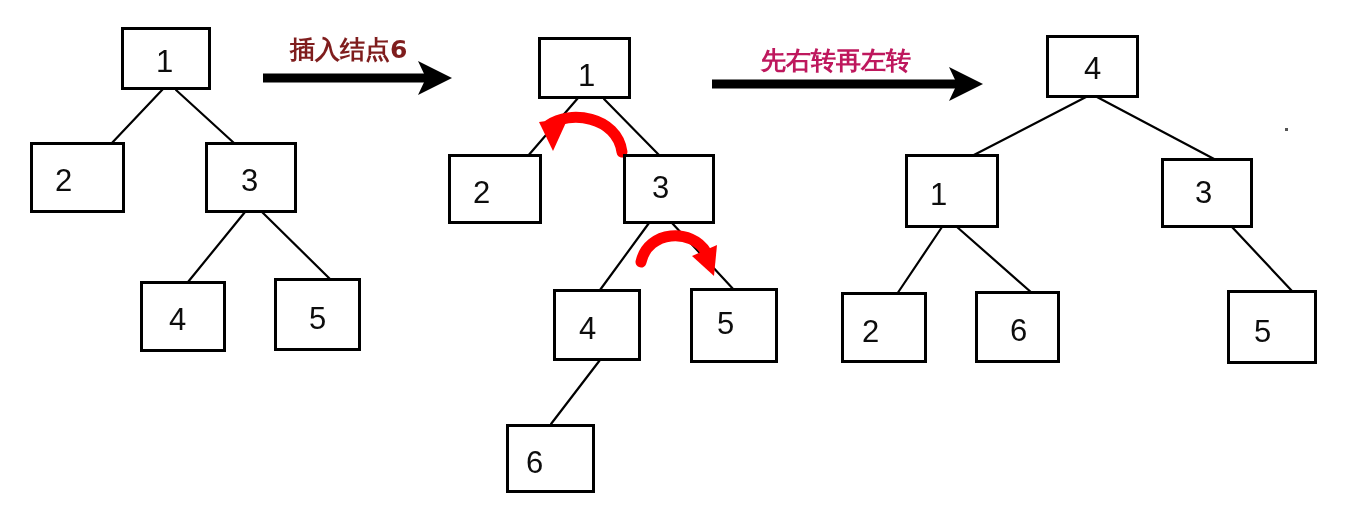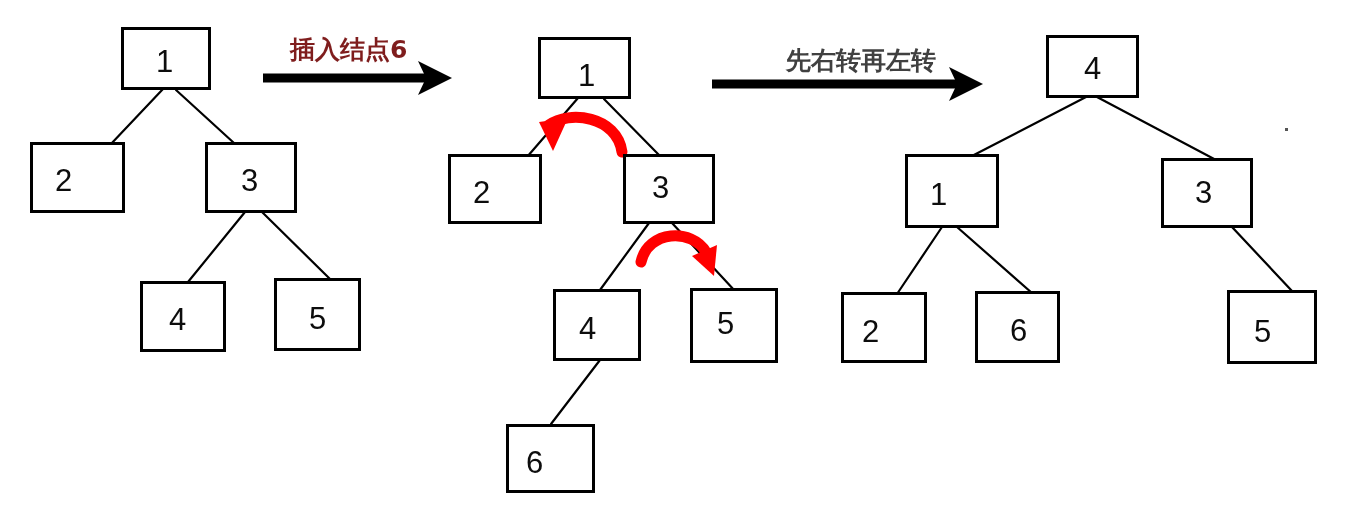--- a/index.html
+++ b/index.html
@@ -152,19 +152,19 @@
       </div>
       <div class="node" style="left: 975px; top: 291px; width: 85px; height: 72px; border-color: rgb(0, 0, 0); background: rgb(255, 255, 255);">
         <span class="label" style="left: 32px; top: 21px;">6</span>
       </div>
       <div class="node" style="left: 1227px; top: 290px; width: 90px; height: 74px; border-color: rgb(0, 0, 0); background: rgb(255, 255, 255);">
         <span class="label" style="left: 24px; top: 23px;">5</span>
       </div>
     </div>
   <div id="labels-layer">
       <div class="arrow-label" style="left: 278px; top: 33px; color: #7f1d1d; margin-left: 12px;">插入结点6</div>
-      <div class="arrow-label" style="left: 786px; top: 44px; color: #404040;">先右转再左转</div>
+      <div class="arrow-label" style="left: 761px; top: 44px; color: #be185d;">先右转再左转</div>
     </div>
   <div id="specks-layer">
       <div class="speck" style="left: 1285px; top: 128px;"></div>
     </div>
 
 </div>
 
 </body></html>

